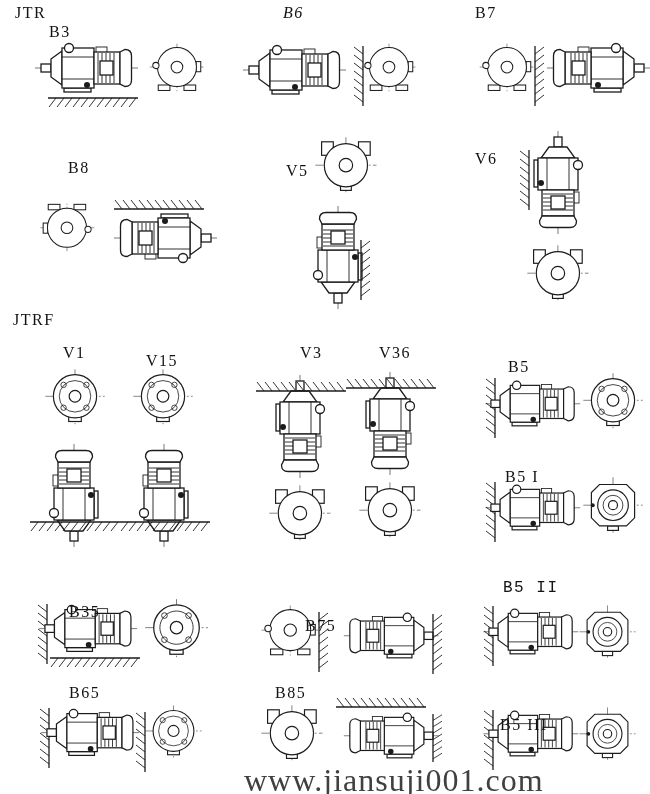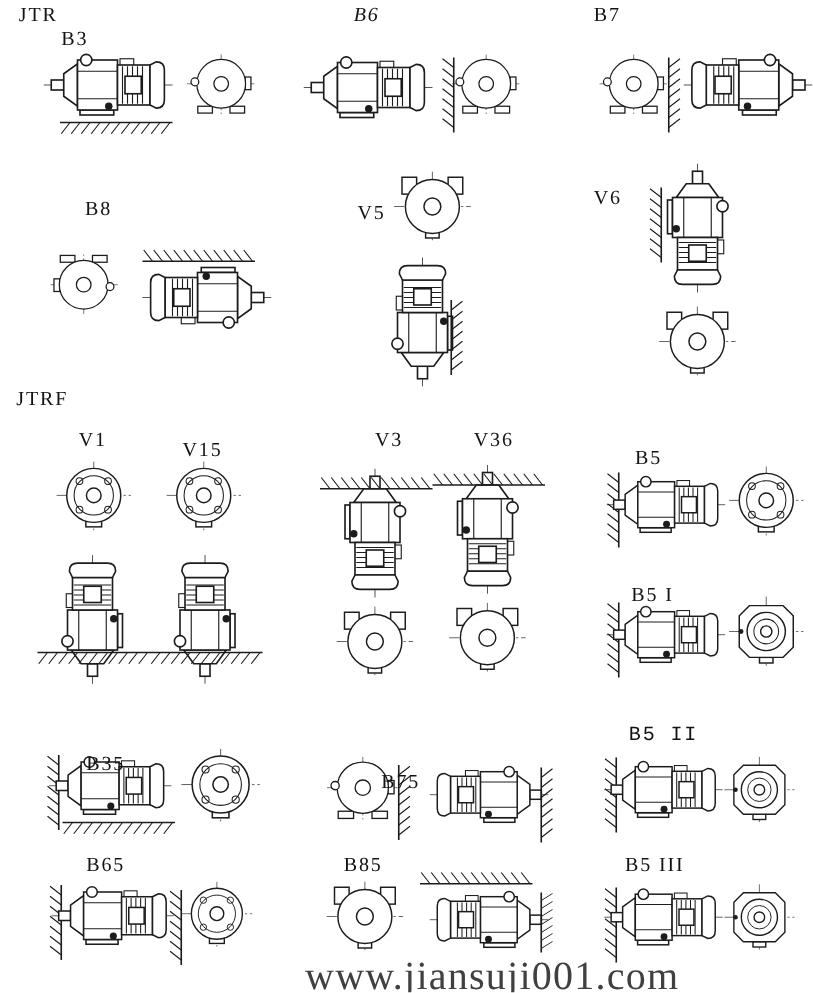--- a/index.html
+++ b/index.html
@@ -207,14 +207,14 @@
     <span class="fig-label" style="left: 146px; top: 352px;">V15</span>
     <span class="fig-label" style="left: 300px; top: 344px;">V3</span>
     <span class="fig-label" style="left: 379px; top: 344px;">V36</span>
     <span class="fig-label" style="left: 508px; top: 358px;">B5</span>
     <span class="fig-label" style="left: 505px; top: 456px; margin-top: 12px;">B5 I</span>
     <span class="fig-label" style="left: 69px; top: 579px; margin-top: 24px;">B35</span>
     <span class="fig-label" style="left: 305px; top: 579px; margin-top: 38px;">B75</span>
     <span class="fig-label" style="left: 503px; top: 579px; font-family: Liberation Mono, monospace;">B5 II</span>
     <span class="fig-label" style="left: 69px; top: 684px;">B65</span>
     <span class="fig-label" style="left: 275px; top: 684px;">B85</span>
-    <span class="fig-label" style="left: 500px; top: 684px; text-align: center;">B5 III</span>
+    <span class="fig-label" style="left: 500px; top: 716px; text-align: center;">B5 III</span>
   </div>
 
 </body></html>

